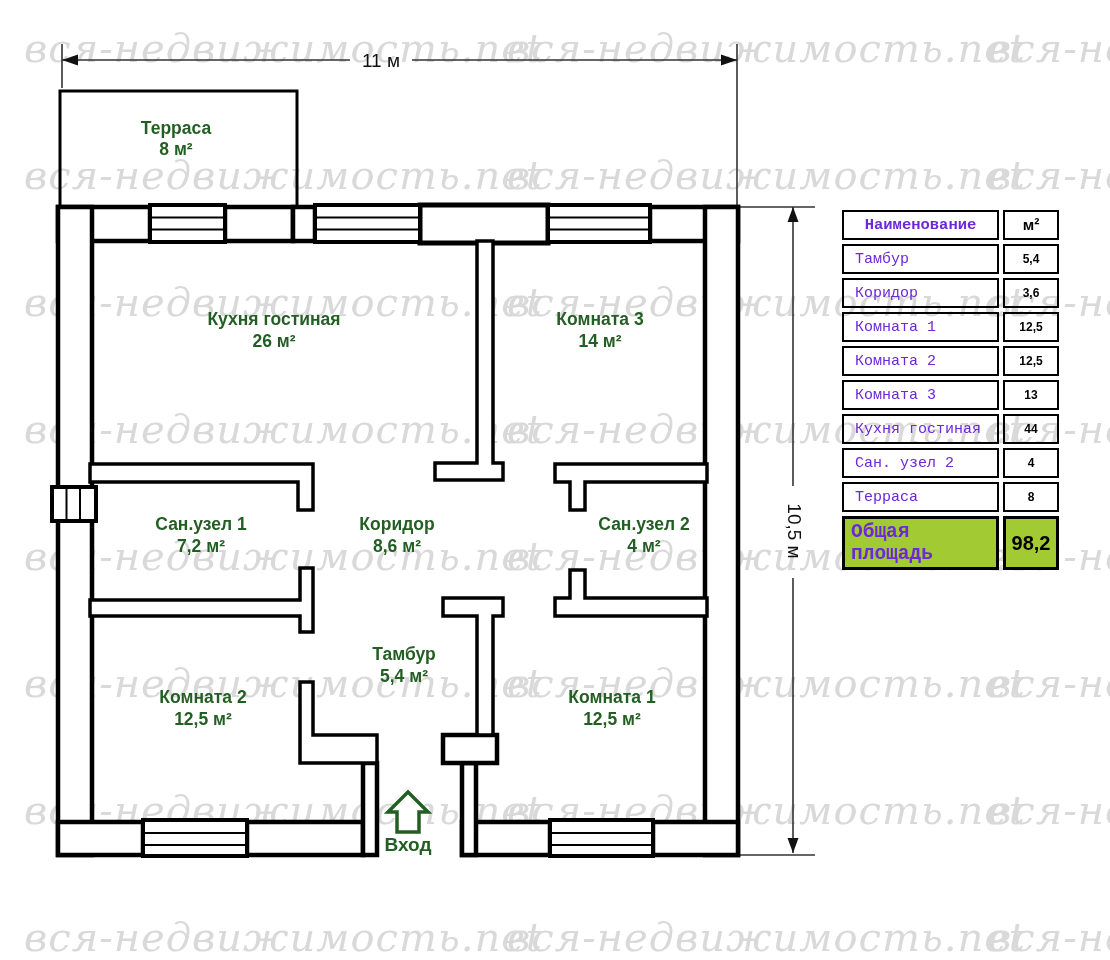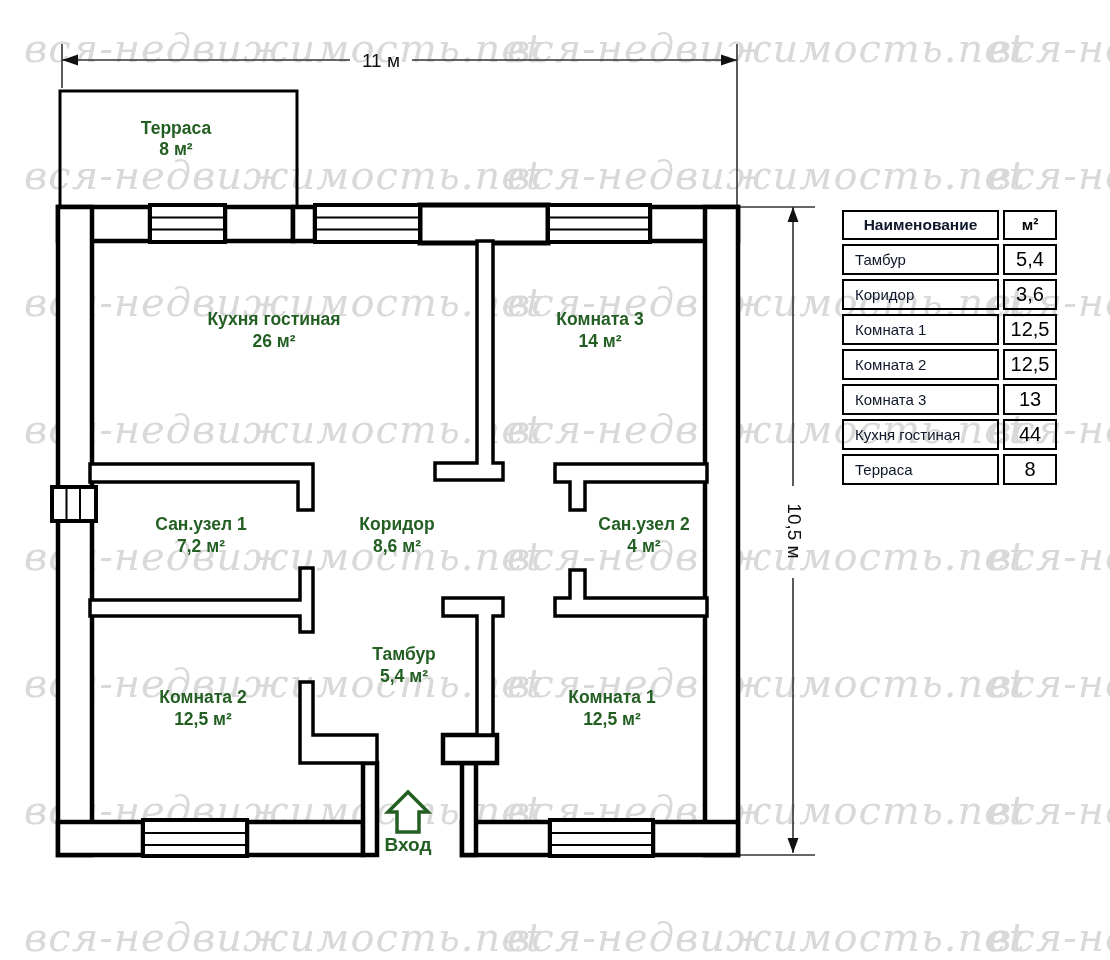--- a/index.html
+++ b/index.html
@@ -23,22 +23,22 @@
   .dimtext{font-family:"Liberation Sans",sans-serif;font-size:19px;fill:#111111;}
   .roomname,.roomarea{font-family:"Liberation Sans",sans-serif;font-size:17.5px;font-weight:bold;
       fill:#235e23;text-anchor:middle;}
   .entrance{stroke:#235e23;stroke-width:3.5;fill:#ffffff;}
   .entrancetext{font-family:"Liberation Sans",sans-serif;font-size:19px;font-weight:bold;
       fill:#235e23;text-anchor:middle;}
 
   
   #area-table{position:absolute;left:838px;top:206px;z-index:3;border-collapse:separate;border-spacing:4px;}
   #area-table td{border:2.5px solid #000;background:transparent;height:22px;}
-  #area-table td.name{width:138px;text-align:left;padding:2px 4px 2px 11px;font-size:15px;color:#0f172a;}
-  #area-table td.val{width:46px;text-align:center;padding:2px 2px;font-size:20px;font-weight:normal;color:#000;}
+  #area-table td.name{width:138px;text-align:left;padding:2px 4px 2px 11px;font-size:15px;color:#6d28d9;font-family:Liberation Mono, monospace;}
+  #area-table td.val{width:46px;text-align:center;padding:2px 2px;font-size:12px;font-weight:bold;color:#000;}
   #area-table tr.head td{font-weight:bold;text-align:center;font-size:15.5px;}
   #area-table tr.head td.name{padding-left:4px;}
   #area-table tr.total td{background:#a2ca33;border-width:3px;font-weight:bold;}
   #area-table tr.total td.name{font-size:19.5px;padding-left:6px;letter-spacing:0px;}
   #area-table tr.total td.val{font-size:20px;}
 </style>
 </head>
 <body>
 
 <div id="page">
@@ -216,19 +216,27 @@
       </tr>
       <tr>
         <td class="name">Комната 3</td>
         <td class="val">13</td>
       </tr>
       <tr>
         <td class="name">Кухня гостиная</td>
         <td class="val">44</td>
       </tr>
       <tr>
+        <td class="name">Сан. узел 2</td>
+        <td class="val">4</td>
+      </tr>
+      <tr>
         <td class="name">Терраса</td>
         <td class="val">8</td>
       </tr>
+      <tr class="total">
+        <td class="name">Общая площадь</td>
+        <td class="val">98,2</td>
+      </tr>
     </tbody>
   </table>
 
 </div>
 
 </body></html>

